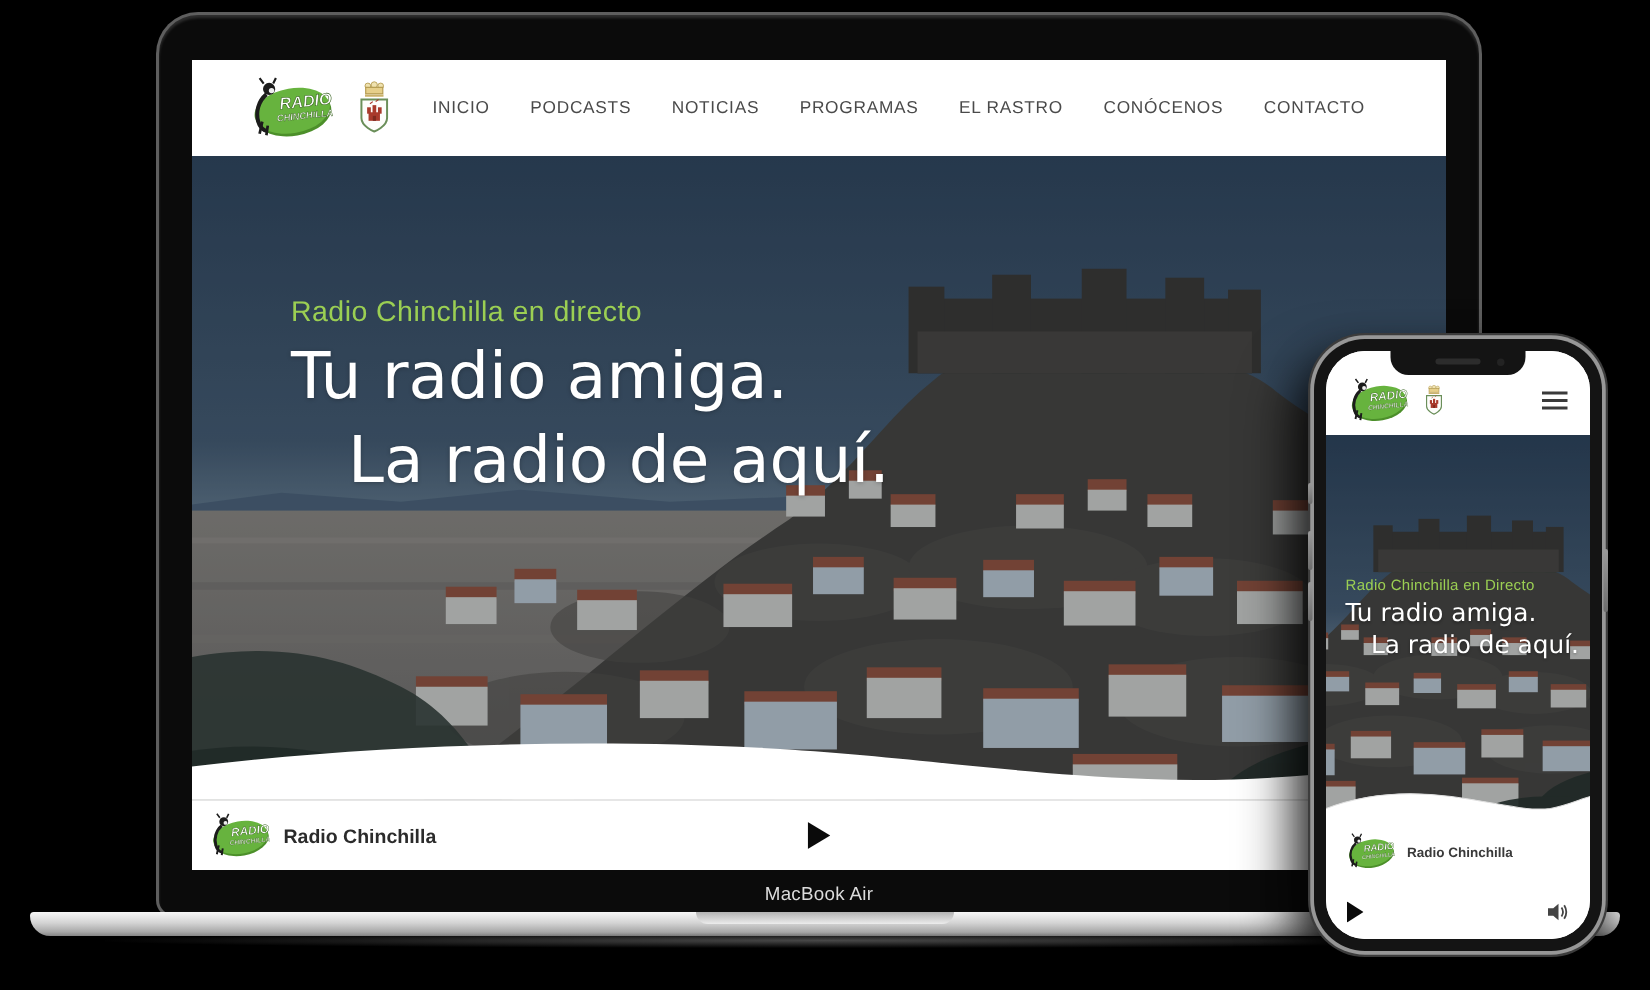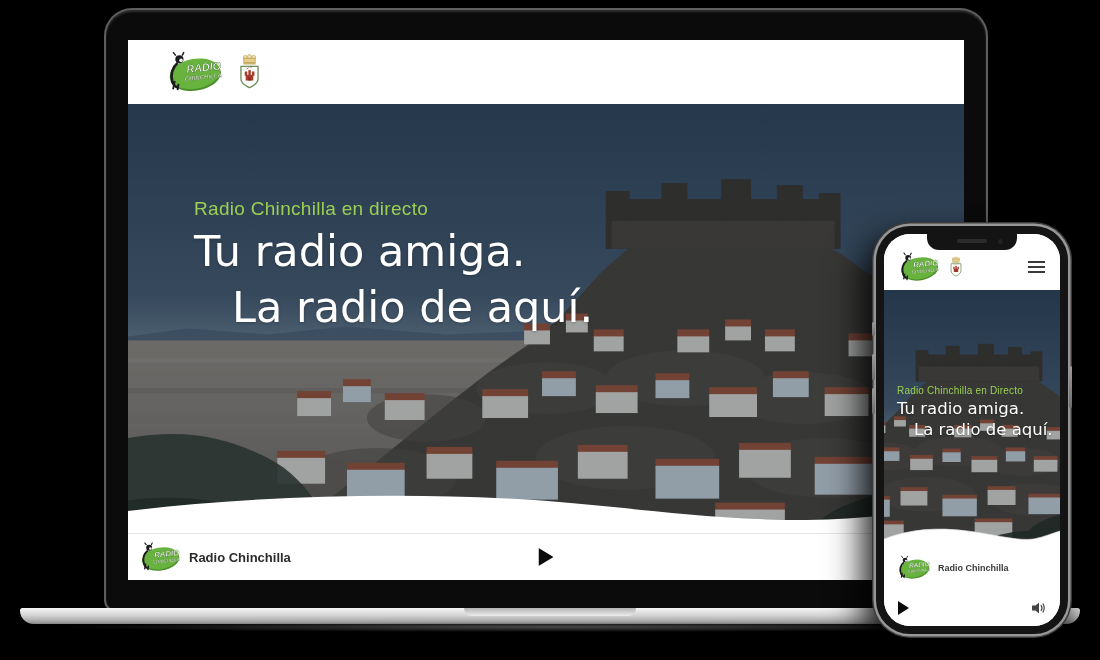--- a/index.html
+++ b/index.html
@@ -254,20 +254,29 @@
         <div class="brandgroup">
           <svg width="58" height="42" viewBox="0 0 64 46">
             <use href="#rc-logo-art"></use>
             <text class="logo-text" x="25" y="24" font-size="12" fill="#fff" stroke="#2d5a14" stroke-width=".4" transform="rotate(-6 25 24)">RADIO</text>
             <text class="logo-text" x="23" y="33" font-size="6.8" fill="#fff" stroke="#2d5a14" stroke-width=".3" transform="rotate(-6 23 33)">CHINCHILLA</text>
           </svg>
           <svg width="27" height="38" viewBox="0 0 28 40">
             <use href="#arms-art"></use>
           </svg>
         </div>
+        <div class="nav">
+          <span>INICIO</span>
+          <span>PODCASTS</span>
+          <span>NOTICIAS</span>
+          <span>PROGRAMAS</span>
+          <span>EL RASTRO</span>
+          <span>CONÓCENOS</span>
+          <span>CONTACTO</span>
+        </div>
       </div>
 
       <div class="hero">
         <svg class="scene" viewBox="0 0 840 480" preserveAspectRatio="xMidYMid slice">
             <use href="#scene-art"></use>
           </svg>
         <div class="hero-kicker">Radio Chinchilla en directo</div>
         <div class="hero-title">
           <div>Tu radio amiga.</div>
           <div class="l2">La radio de aquí.</div>
@@ -285,20 +294,21 @@
         </svg>
         <span class="station">Radio Chinchilla</span>
         <button class="play-btn">
           <svg width="15" height="18" viewBox="0 0 15 18">
             <polygon points="0,0 15,9 0,18" fill="#0a0a0a"></polygon>
           </svg>
         </button>
       </div>
     </div>
 
+    <div class="mac-label">MacBook Air</div>
   </div>
 
   <div class="mac-base">
     <div class="mac-base-notch"></div>
   </div>
   <div class="mac-base-shadow"></div>
 
   <div class="phone">
     <span class="pbtn mute"></span>
     <span class="pbtn vol1"></span>

